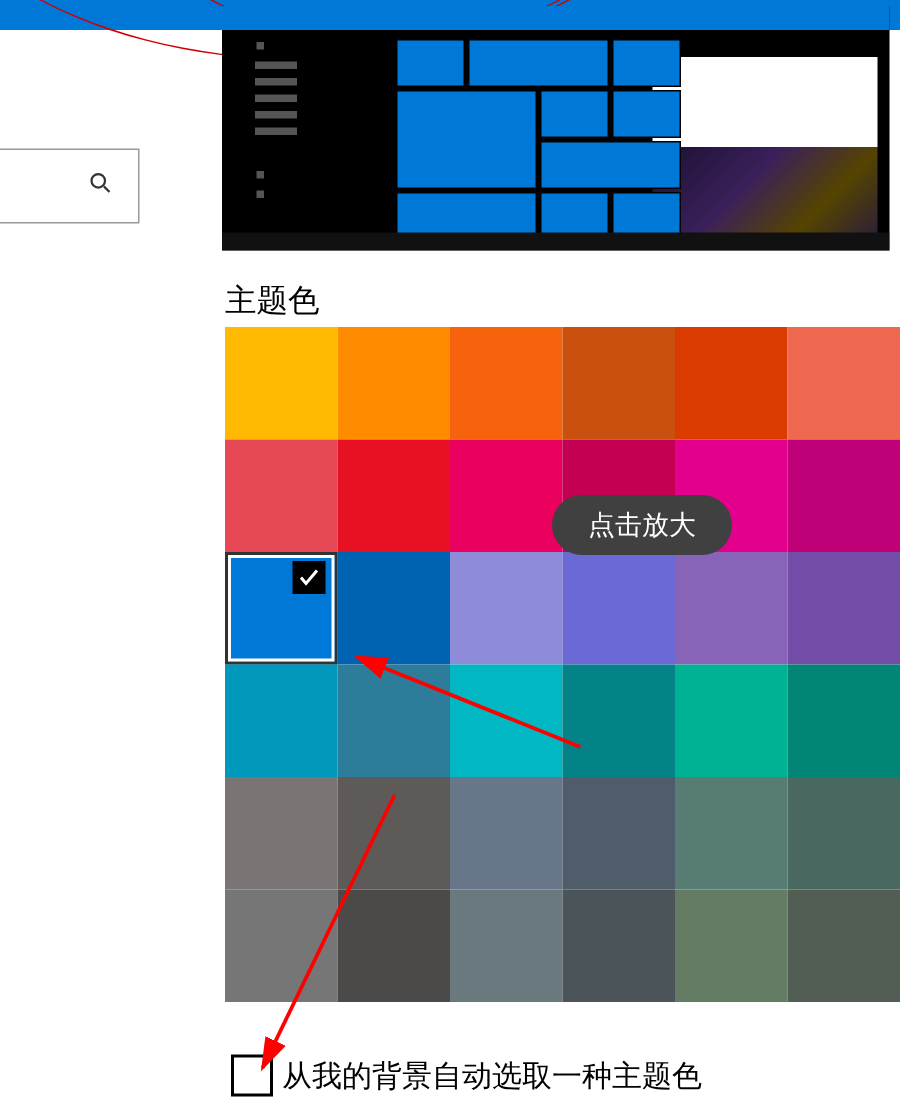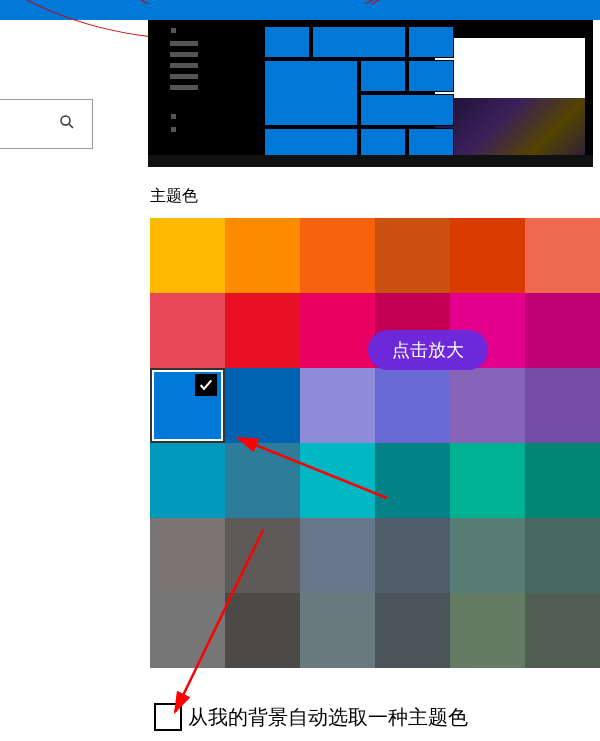--- a/index.html
+++ b/index.html
@@ -104,21 +104,21 @@
     align-items: center;
     justify-content: flex-end;
     padding-right: 16px;
   }
   .search-box svg { width: 18px; height: 18px; }
 
   .section-title {
     position: absolute;
     left: 150px;
     top: 186px;
-    font-size: 16px;
+    font-size: 21px;
     color: #000;
   }
 
   .palette {
     position: absolute;
     left: 150px;
     top: 218px;
     width: 450px;
     display: grid;
     grid-template-columns: repeat(6, 1fr);
@@ -151,21 +151,21 @@
     display: flex;
     align-items: center;
     justify-content: center;
   }
   .swatch .check svg { width: 16px; height: 16px; }
 
   .tooltip-pill {
     position: absolute;
     left: 368px;
     top: 330px;
-    background: #6d28d9;
+    background: #404040;
     color: #fff;
     font-size: 18px;
     padding: 8px 24px;
     border-radius: 999px;
     z-index: 5;
     pointer-events: none;
   }
 
   .checkbox-row {
     position: absolute;

